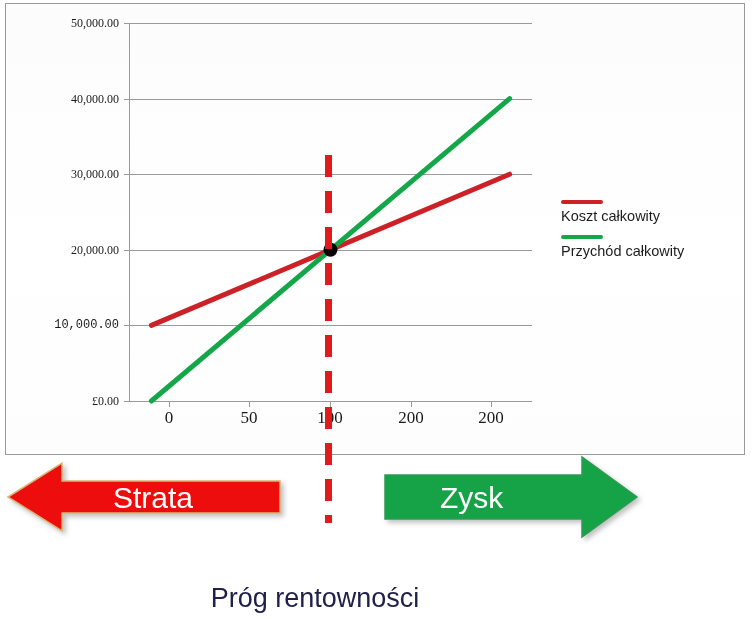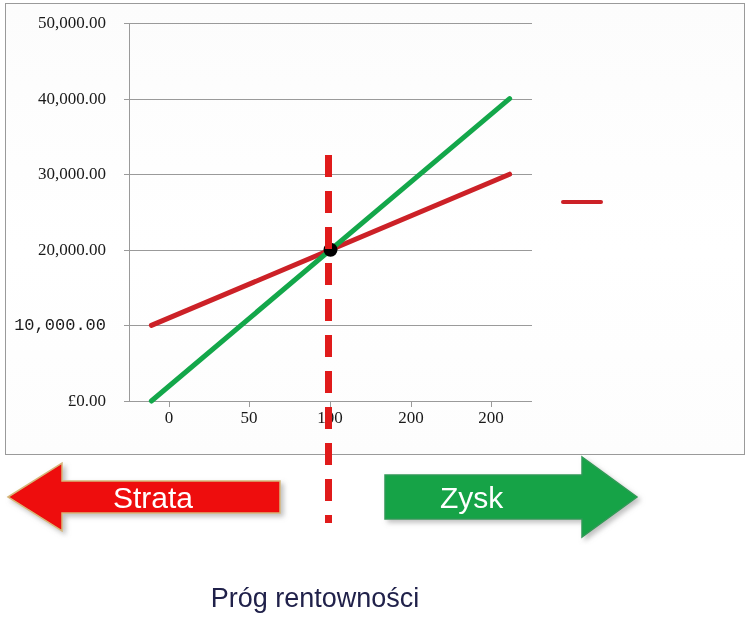--- a/index.html
+++ b/index.html
@@ -61,24 +61,24 @@
     position: absolute;
     top: 378px;
     width: 1px;
     height: 6px;
     background: #9a9a9a;
   }
 
   
   .y-label {
     position: absolute;
-    right: 13px;
+    right: 0;
     transform: translateY(-50%);
     font-family: "Liberation Serif", serif;
-    font-size: 17px;
+    font-size: 12px;
     color: #1a1a1a;
     white-space: nowrap;
   }
   #y-labels {
     position: absolute;
     left: 0;
     top: 19px;
     width: 113px;
     height: 378px;
   }
@@ -221,20 +221,25 @@
     <div class="x-label" style="left:40px;">0</div>
     <div class="x-label" style="left:120px;">50</div>
     <div class="x-label" style="left:201px;">100</div>
     <div class="x-label" style="left:282px;">200</div>
     <div class="x-label" style="left:362px;">200</div>
   </div>
 
   <div id="legend">
     <div class="legend-entry">
       <div class="legend-swatch" style="background:#cc2127;"></div>
+      <div class="legend-text">Koszt całkowity</div>
+    </div>
+    <div class="legend-entry">
+      <div class="legend-swatch" style="background:#13a74a;"></div>
+      <div class="legend-text">Przychód całkowity</div>
     </div>
   </div>
 </div>
 
 <div id="breakeven-line" style="background: repeating-linear-gradient(rgb(224, 27, 27) 0px, rgb(224, 27, 27) 22px, rgba(255, 255, 255, 0) 22px, rgba(255, 255, 255, 0) 36px);"></div>
 
 <svg id="arrows-svg">
   <defs>
     <filter id="arrow-shadow" x="-20%" y="-20%" width="150%" height="160%">
       <feDropShadow dx="3" dy="3" stdDeviation="2.5" flood-color="#8d8d8d" flood-opacity="0.55"></feDropShadow>

